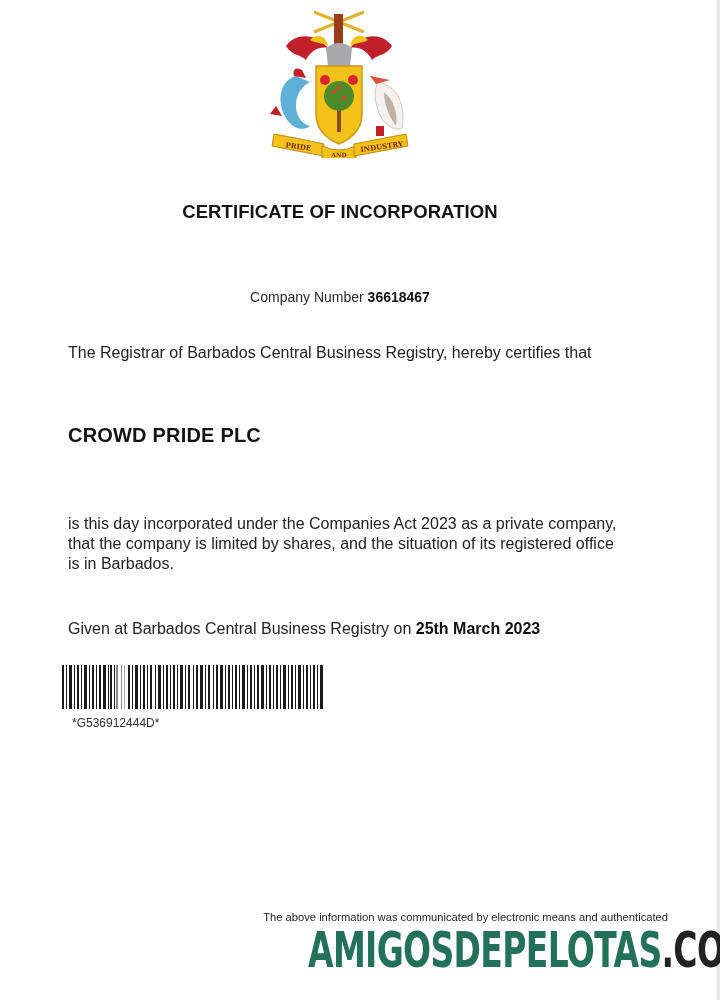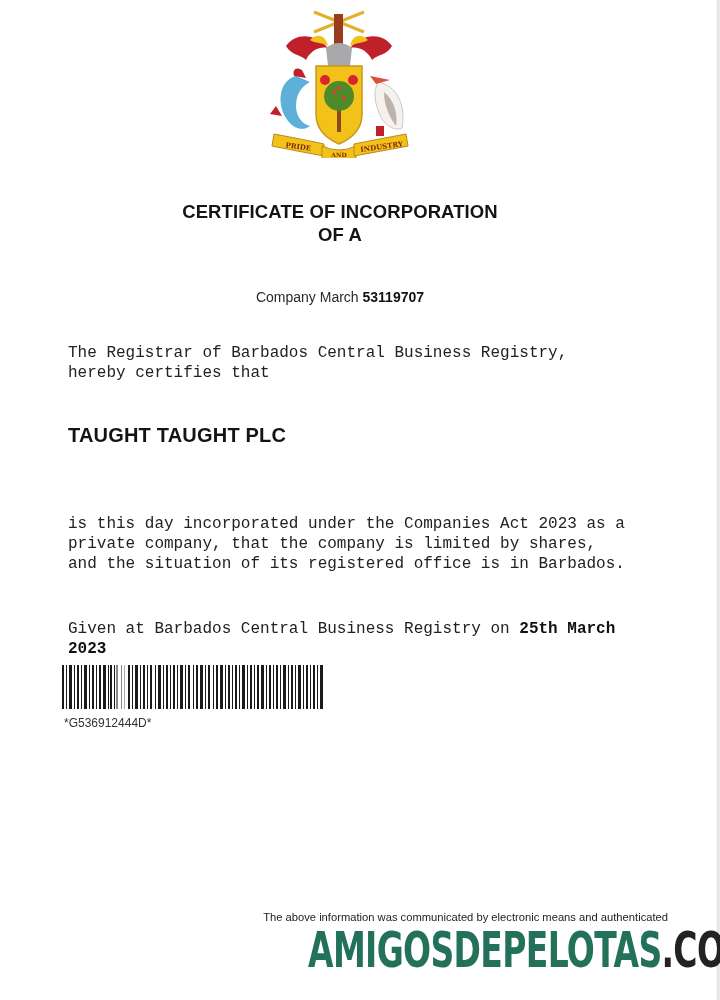--- a/index.html
+++ b/index.html
@@ -18,33 +18,33 @@
     text-align: center; font-weight: bold; font-size: 18.5px; line-height: 23px;
     color: #141414; letter-spacing: 0.1px; margin-top: 20px;
   }
   .company-number {
     position: absolute; left: 0; width: 680px; top: 289px;
     text-align: center; font-size: 14px; color: #2a2a2a;
   }
   .company-number b { color: #111; }
   .para {
     position: absolute; left: 68px; width: 560px;
-    font-size: 16px; line-height: 20px; color: #222; font-family: Liberation Mono, monospace;
+    font-size: 16px; line-height: 20px; color: #222;
   }
   .p1 { top: 343px; }
   .company-name {
     position: absolute; left: 68px; top: 424px;
     font-size: 20px; font-weight: bold; color: #141414; letter-spacing: 0.2px;
   }
   .p2 { top: 488px; margin-top: 26px; }
   .p3 { top: 587px; margin-top: 32px; }
   .p3 b { color: #111; }
   .barcode { position: absolute; left: 62px; top: 665px; width: 262px; height: 44px; }
   .barcode-text {
-    position: absolute; left: 64px; top: 716px; font-size: 12px; color: #333; text-align: right;
+    position: absolute; left: 72px; top: 716px; font-size: 12px; color: #333; text-align: right;
   }
   .footer {
     position: absolute; left: 0; width: 668px; top: 910px;
     text-align: right; font-size: 11.2px; line-height: 14px; color: #222;
   }
   .watermark {
     position: absolute; left: 308px; top: 922px;
     font-family: "DejaVu Sans", sans-serif; font-weight: bold;
     font-size: 50px; line-height: 56px; letter-spacing: -1px;
     transform: scaleX(0.66); transform-origin: left top;
@@ -94,31 +94,30 @@
   <path d="M8 128 Q40 134 58 138 L58 150 Q36 146 6 140 Z" fill="#f3c21a" stroke="#b88a16" stroke-width="1"></path>
   <path d="M56 140 Q73 148 90 140 L90 152 Q73 158 56 152 Z" fill="#f3c21a" stroke="#b88a16" stroke-width="1"></path>
   <path d="M88 138 Q108 134 140 128 L142 140 Q110 146 88 150 Z" fill="#f3c21a" stroke="#b88a16" stroke-width="1"></path>
   <text x="32" y="143" font-size="7" font-family="DejaVu Serif, serif" font-weight="bold" fill="#7a2a10" text-anchor="middle" transform="rotate(8 32 143)">PRIDE</text>
   <text x="73" y="151" font-size="6" font-family="DejaVu Serif, serif" font-weight="bold" fill="#7a2a10" text-anchor="middle">AND</text>
   <text x="116" y="143" font-size="7" font-family="DejaVu Serif, serif" font-weight="bold" fill="#7a2a10" text-anchor="middle" transform="rotate(-8 116 143)">INDUSTRY</text>
 </svg>
 
 <div class="title">
   <div>CERTIFICATE OF INCORPORATION</div>
-  <div>OF A</div>
 </div>
 
 <div class="company-number">
-  <span>Company March</span>
-  <b>53119707</b>
+  <span>Company Number</span>
+  <b>36618467</b>
 </div>
 
 <div class="para p1">The Registrar of Barbados Central Business Registry, hereby certifies that</div>
 
-<div class="company-name">TAUGHT TAUGHT PLC</div>
+<div class="company-name">CROWD PRIDE PLC</div>
 
 <div class="para p2">is this day incorporated under the Companies Act 2023 as a private company, that the company is limited by shares, and the situation of its registered office is in Barbados.</div>
 
 <div class="para p3">
   <span>Given at Barbados Central Business Registry on</span>
   <b>25th March 2023</b>
 </div>
 
 <svg class="barcode" viewBox="0 0 262 44" preserveAspectRatio="none">
   <g fill="#1a1a1a">

